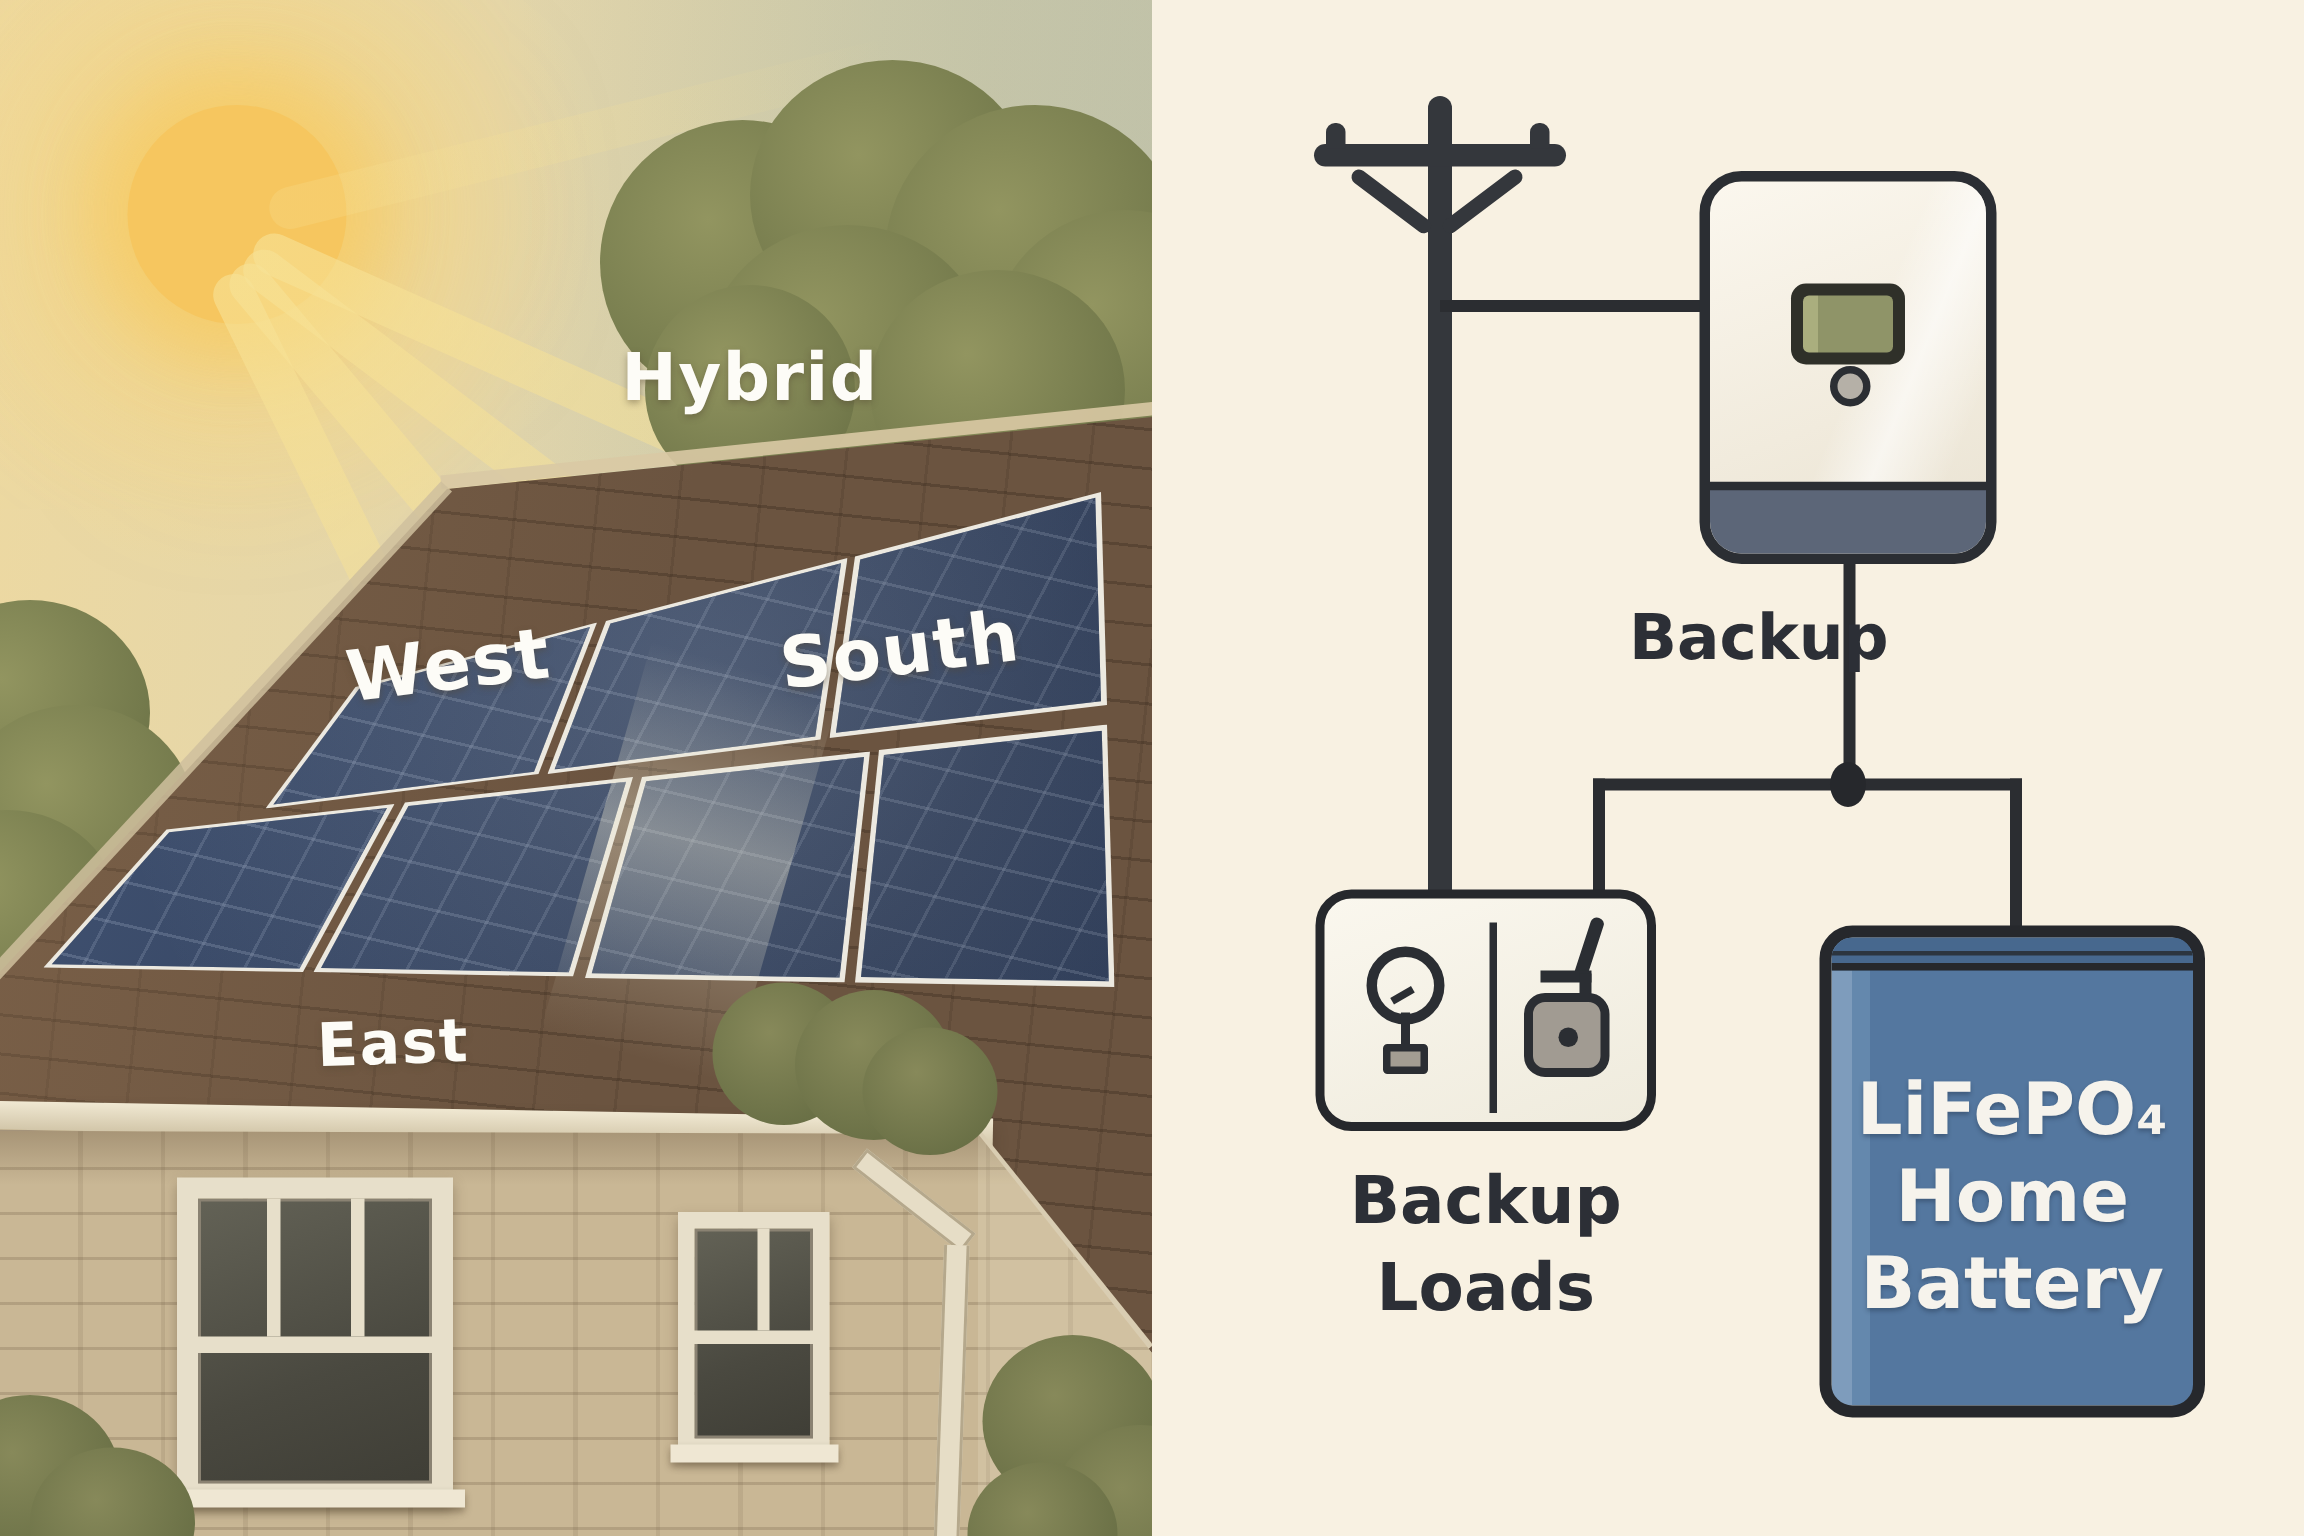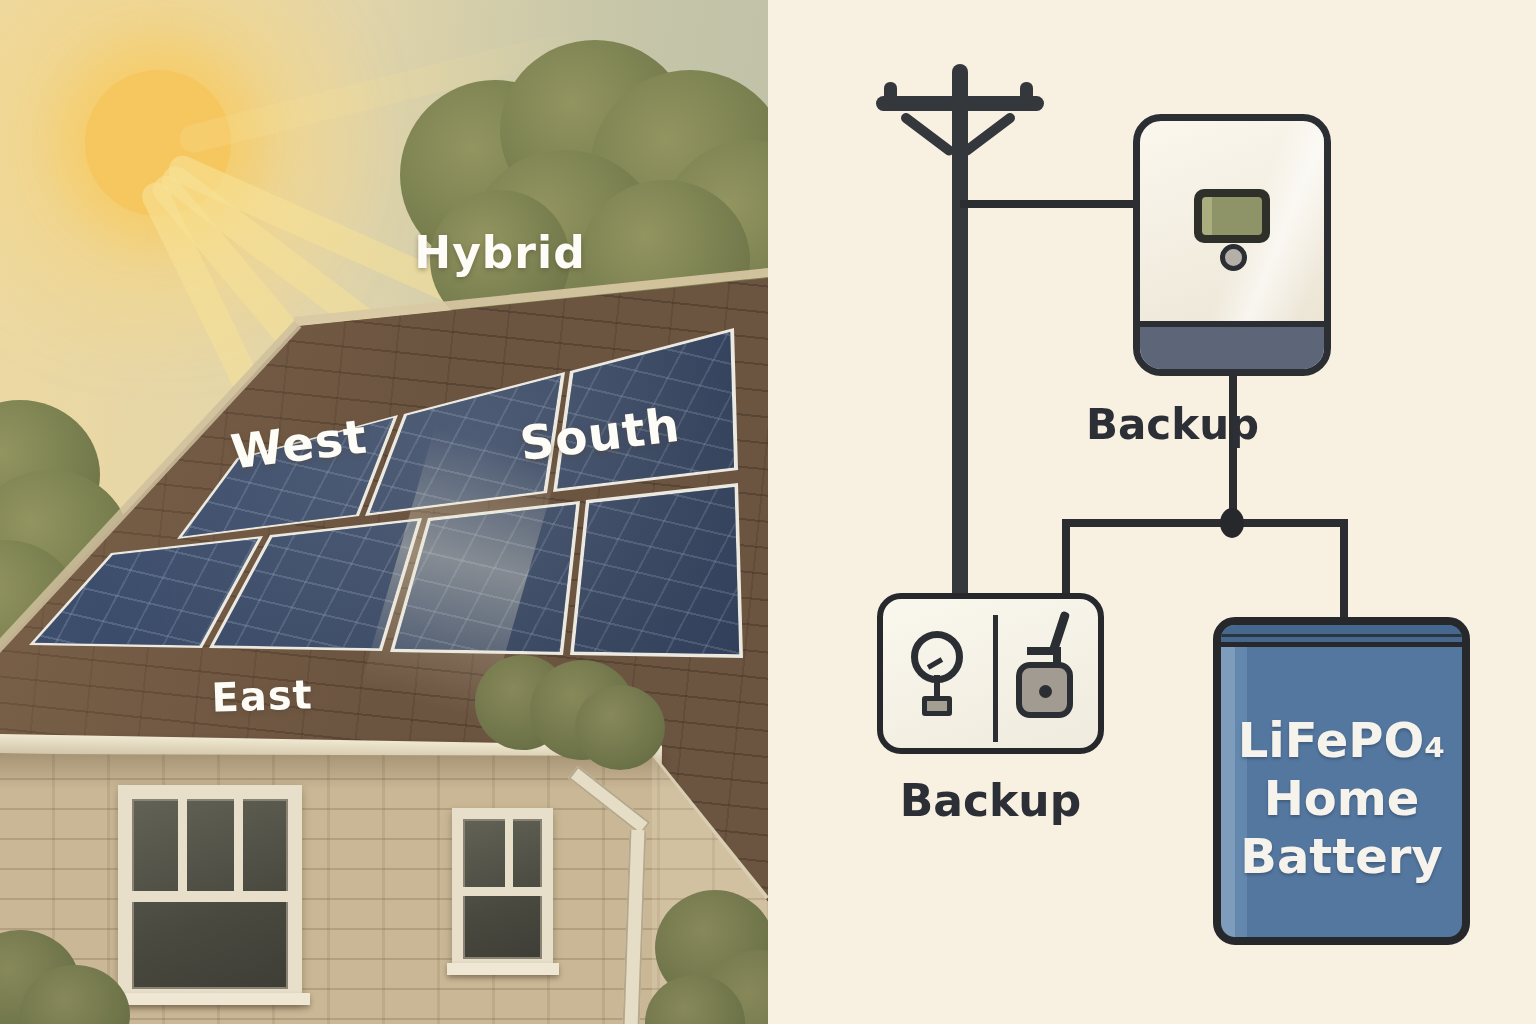--- a/index.html
+++ b/index.html
@@ -268,20 +268,21 @@
       <div id="bulb-base"></div>
       <div id="backup-divider"></div>
       <div id="plug-cord-diag"></div>
       <div id="plug-cord-h"></div>
       <div id="plug-cord-v"></div>
       <div id="plug-body"></div>
       <div id="plug-dot"></div>
     </div>
     <div id="label-backup" class="diagram-label">
       <div style="position:static;">Backup</div>
+      <div style="position:static;">Loads</div>
     </div>
 
     <div id="battery">
       <div id="battery-band">
         <div id="battery-band-line"></div>
       </div>
       <div id="battery-label">
         <div style="position:static;">LiFePO₄</div>
         <div style="position:static;">Home</div>
         <div style="position:static;">Battery</div>

